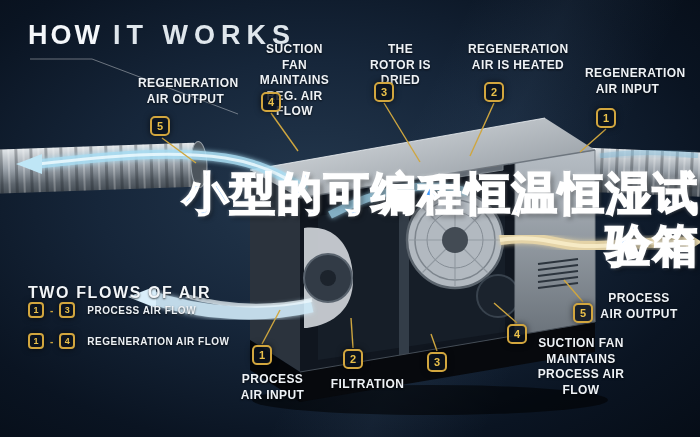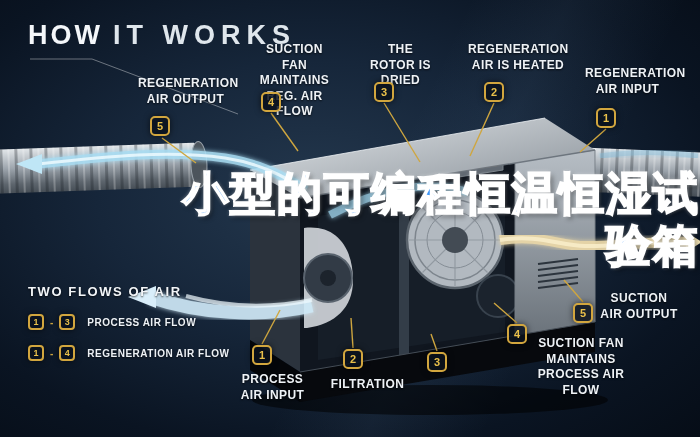--- a/index.html
+++ b/index.html
@@ -30,21 +30,21 @@
   
   .badge{
     position:absolute;z-index:21;width:20px;height:20px;box-sizing:border-box;
     border:2px solid var(--gold);border-radius:5px;background:rgba(10,18,28,.85);
     color:#e9c04a;font-size:11px;font-weight:700;line-height:16px;text-align:center;
     box-shadow:0 0 6px rgba(0,0,0,.6);
   }
   .badge--inline{position:static;width:16px;height:16px;font-size:9px;line-height:12px;border-radius:4px;flex:0 0 auto;}
   
   .legend{position:absolute;left:28px;top:284px;z-index:20;}
-  .legend-heading{color:#f2f5f8;font-size:13px;font-weight:700;letter-spacing:1.6px;text-shadow:0 1px 2px rgba(0,0,0,.7);margin-bottom:15px;white-space:nowrap;}
+  .legend-heading{color:#f2f5f8;font-size:16px;font-weight:700;letter-spacing:1.6px;text-shadow:0 1px 2px rgba(0,0,0,.7);white-space:nowrap;}
   .legend-row{display:flex;align-items:center;gap:6px;margin-bottom:15px;}
   .legend-dash{color:#cfa63f;font-size:10px;font-weight:700;}
   .legend-label{color:#edf1f5;font-size:10px;font-weight:700;letter-spacing:.5px;margin-left:6px;text-shadow:0 1px 2px rgba(0,0,0,.7);white-space:nowrap;}
   
   .overlay{
     position:absolute;left:0;right:0;top:168px;z-index:30;text-align:right;
     font-family:"Liberation Sans",sans-serif;font-weight:900;
     font-size:45px;line-height:1.16;letter-spacing:2px;color:#3f97f7;
     -webkit-text-stroke:2px #ffffff;
     text-shadow:0 0 4px rgba(255,255,255,.6), 3px 3px 5px rgba(0,0,0,.45);
@@ -216,21 +216,21 @@
 
   <div class="badge" style="left:343px;top:349px">2</div>
   <div class="co-label" style="left:330px;top:377px;width:75px">FILTRATION</div>
 
   <div class="badge" style="left:427px;top:352px">3</div>
 
   <div class="badge" style="left:507px;top:324px">4</div>
   <div class="co-label" style="left:532px;top:336px;width:98px">SUCTION FAN MAINTAINS PROCESS AIR FLOW</div>
 
   <div class="badge" style="left:573px;top:303px">5</div>
-  <div class="co-label" style="left:600px;top:291px;width:78px">SUCTION AIR OUTPUT</div>
+  <div class="co-label" style="left:600px;top:291px;width:78px">PROCESS AIR OUTPUT</div>
 
   <div class="legend">
     <div class="legend-heading">TWO FLOWS OF AIR</div>
     <div class="legend-row">
       <span class="badge badge--inline">1</span>
       <span class="legend-dash">-</span>
       <span class="badge badge--inline">3</span>
       <span class="legend-label">PROCESS AIR FLOW</span>
     </div>
     <div class="legend-row">

